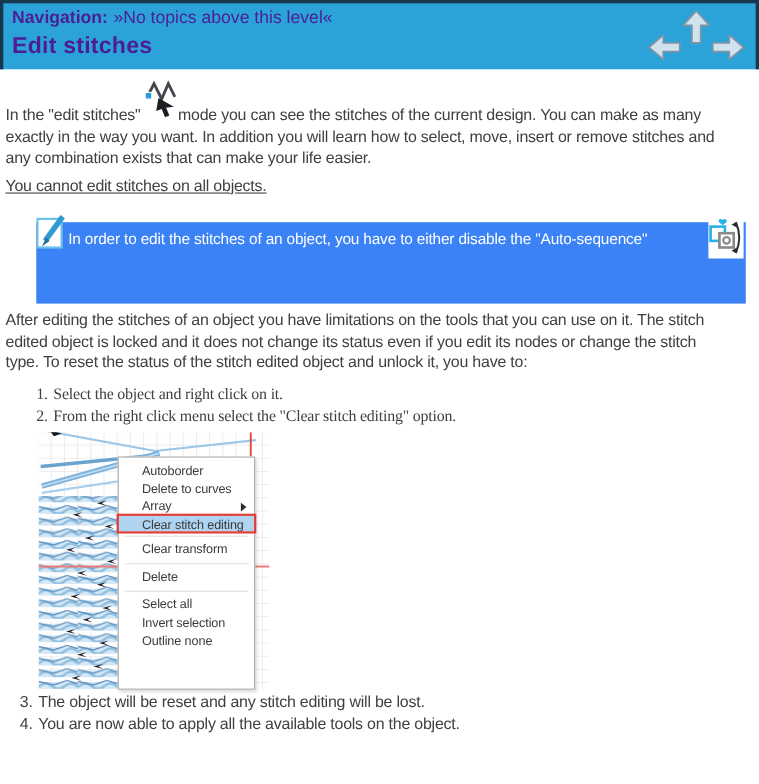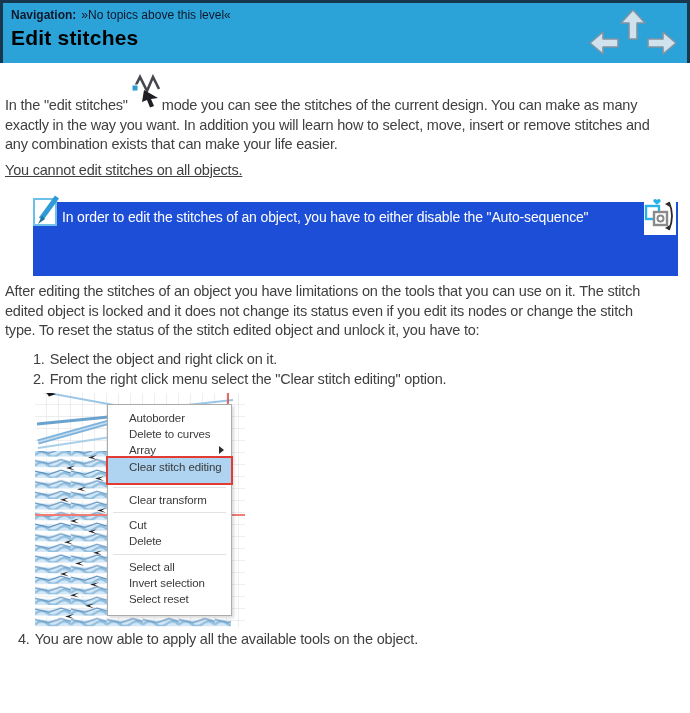--- a/index.html
+++ b/index.html
@@ -2,59 +2,59 @@
 <html><head>
 <meta charset="utf-8">
 <style>
   html,body{margin:0;padding:0;background:#ffffff;}
   body{width:690px;height:713px;overflow:hidden;font-family:"Liberation Sans",sans-serif;color:#404040;}
   .page{position:relative;width:690px;height:713px;background:#ffffff;}
 
   
   header{position:relative;height:63px;background:#2ba3d9;border-top:3px solid #16374e;
          border-left:3px solid #16374e;border-right:3px solid #16374e;box-sizing:border-box;}
-  .nav-line{padding:5px 0 0 8px;font-size:12px;color:#0f172a;}
+  .nav-line{padding:5px 0 0 8px;font-size:16px;color:#4c1d95;}
   .nav-label{font-weight:bold;margin-right:5px;}
-  .page-title{margin:4px 0 0 8px;font-size:21px;font-weight:bold;color:#000000;letter-spacing:.2px;}
+  .page-title{margin:4px 0 0 8px;font-size:21px;font-weight:bold;color:#4c1d95;letter-spacing:.2px;}
   .nav-arrows{position:absolute;top:4px;right:8px;width:92px;height:54px;}
   .nav-arrows svg{position:absolute;}
 
   
   main{padding:0 0 0 5px;}
   .tline{height:19.5px;line-height:19.5px;white-space:nowrap;font-size:14.5px;letter-spacing:-0.2px;}
   .para-intro{margin-top:33px;}
   .w-icon-wrap{display:inline-block;position:relative;width:34px;height:12px;vertical-align:baseline;}
   .w-icon-wrap svg{position:absolute;left:3px;top:-24px;}
   .para-single{margin-top:6px;text-decoration:underline;}
 
   
-  .note-box{position:relative;margin:22px 12px 0 28px;background:#1d4ed8;min-height:74px;box-sizing:border-box;
+  .note-box{position:relative;margin:22px 12px 0 28px;background:#3b82f6;min-height:74px;box-sizing:border-box;
             padding:4px 2px 16px 2px;}
   .note-line{height:22px;line-height:22px;white-space:nowrap;color:#ffffff;font-size:14px;letter-spacing:-0.15px;}
   .note-line:first-child{text-indent:27px;}
   .note-pencil{position:absolute;left:0;top:-9px;width:28px;height:34px;}
   .note-autoseq{position:absolute;right:2px;top:-5px;width:32px;height:38px;background:#ffffff;}
 
   .para-limitations{margin-top:6px;}
 
   
-  .steps-top{margin:8px 0 0 28px;}
+  .steps-top{margin:8px 0 0 28px;font-family:Liberation Serif, serif;}
   .steps-bottom{margin:2px 0 0 13px;}
   .step{height:20px;line-height:20px;white-space:nowrap;font-size:14.5px;letter-spacing:-0.2px;}
   .step .num{margin-right:5px;}
 
   
   .shot{position:relative;margin:4px 0 0 30px;width:210px;height:234px;overflow:visible;}
   .shot > svg{position:absolute;left:0;top:0;}
-  .ctx-menu{position:absolute;left:72px;top:11px;width:125px;height:212px;box-sizing:border-box;
+  .ctx-menu{position:absolute;left:72px;top:22px;width:125px;height:212px;box-sizing:border-box;
             background:#ffffff;border:1px solid #ababab;box-shadow:2px 2px 3px rgba(0,0,0,.15);
             padding-top:5px;}
   .menu-item{position:relative;height:16.2px;line-height:16.2px;padding-left:21px;
              font-size:11.5px;letter-spacing:-0.1px;color:#3a3a3a;white-space:nowrap;}
-  .menu-item.hl{background:#aed4f2;outline:2px solid #e23c32;height:25px;line-height:18px;}
+  .menu-item.hl{background:#aed4f2;outline:2px solid #e23c32;height:14px;line-height:18px;}
   .menu-sep{border-top:1px solid #e2e2e2;margin:4px 5px 4px 5px;height:0;}
   .submenu-arrow{position:absolute;right:7px;top:4.5px;width:0;height:0;
                  border-left:5px solid #2b2b2b;border-top:4px solid transparent;border-bottom:4px solid transparent;}
 </style>
 </head>
 <body>
 
 <div class="page">
 
   <header>
@@ -174,27 +174,27 @@
         <line x1="0" y1="122" x2="210" y2="122" stroke="#ef7d75" stroke-width="1.8"></line>
       </svg>
       <div class="ctx-menu">
           <div class="menu-item">Autoborder</div>
           <div class="menu-item">Delete to curves</div>
           <div class="menu-item">Array<span class="submenu-arrow"></span></div>
           <div class="menu-item hl">Clear stitch editing</div>
           <div class="menu-sep"></div>
           <div class="menu-item">Clear transform</div>
           <div class="menu-sep"></div>
-          <div class="menu-item">Cut</div>
           <div class="menu-item">Delete</div>
           <div class="menu-sep"></div>
           <div class="menu-item">Select all</div>
           <div class="menu-item">Invert selection</div>
-          <div class="menu-item">Select reset</div>
+          <div class="menu-item">Outline none</div>
         </div>
     </div>
 
     <div class="steps-bottom">
+        <div class="step"><span class="num">3.</span><span>The object will be reset and any stitch editing will be lost.</span></div>
         <div class="step"><span class="num">4.</span><span>You are now able to apply all the available tools on the object.</span></div>
       </div>
 
   </main>
 </div>
 
 </body></html>

